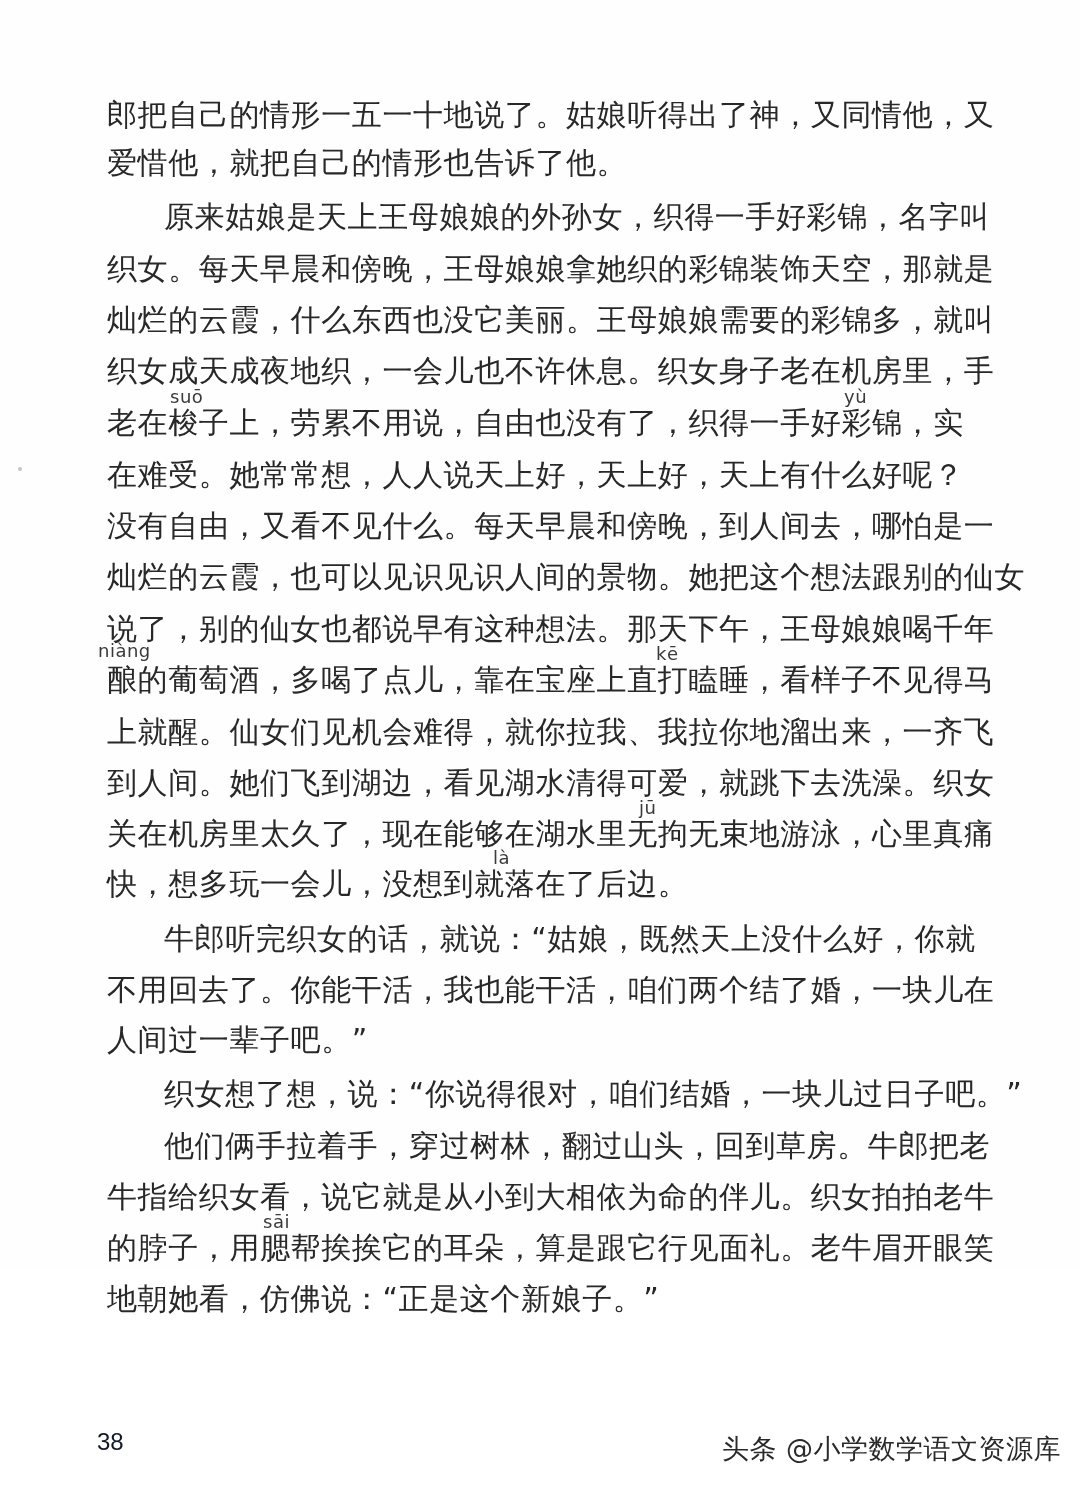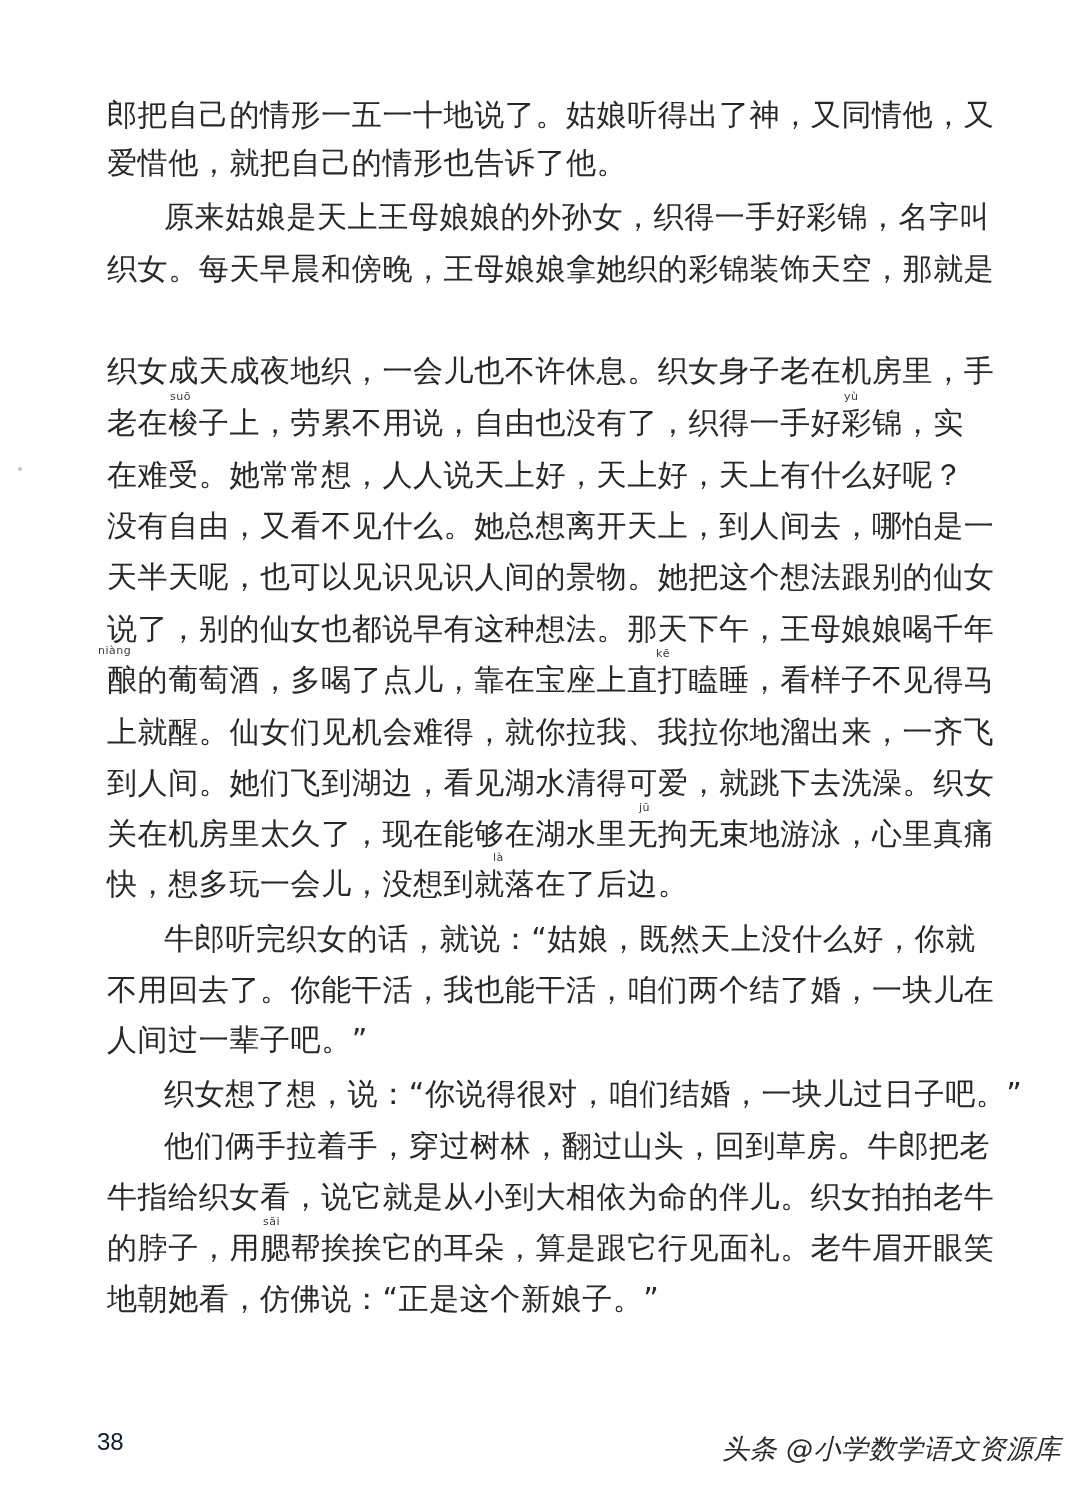--- a/index.html
+++ b/index.html
@@ -29,21 +29,21 @@
       font-size: 30px;
       line-height: 36px;
       height: 36px;
       white-space: nowrap;
       letter-spacing: 0.6px;
       color: #282828;
     }
     .indent { left: 164px; }
     .pinyin {
       position: absolute;
-      font-size: 11px;
+      font-size: 18px;
       line-height: 16px;
       color: #3a3a3a;
       font-family: "DejaVu Sans", sans-serif;
       letter-spacing: 0.5px;
     }
     .page-number {
       position: absolute;
       left: 97px;
       top: 1428px;
       font-size: 24px;
@@ -53,21 +53,20 @@
     }
     .watermark {
       position: absolute;
       left: 722px;
       top: 1433px;
       font-size: 27px;
       line-height: 32px;
       color: #2a2a2a;
       text-shadow: 1px 1px 0 #ffffff, -1px -1px 0 #ffffff, 0 0 2px #ffffff;
       letter-spacing: 0.5px;
-      font-style: italic;
     }
     .speck {
       position: absolute;
       left: 18px;
       top: 467px;
       width: 4px;
       height: 4px;
       border-radius: 2px;
       background: #c4c4c4;
     }
@@ -75,29 +74,30 @@
 </head>
 <body>
 
 <div class="page">
   <div class="speck"></div>
 
   <div class="line" style="top:97px">郎把自己的情形一五一十地说了。姑娘听得出了神，又同情他，又</div>
   <div class="line" style="top:145px">爱惜他，就把自己的情形也告诉了他。</div>
   <div class="line indent" style="top:199px">原来姑娘是天上王母娘娘的外孙女，织得一手好彩锦，名字叫</div>
   <div class="line" style="top:251px">织女。每天早晨和傍晚，王母娘娘拿她织的彩锦装饰天空，那就是</div>
+  <div class="line" style="top:302px">灿烂的云霞，什么东西也没它美丽。王母娘娘需要的彩锦多，就叫</div>
   <div class="line" style="top:353px">织女成天成夜地织，一会儿也不许休息。织女身子老在机房里，手</div>
 
   <span class="pinyin" style="left:170px;top:389px">suō</span>
   <span class="pinyin" style="left:844px;top:389px">yù</span>
   <div class="line" style="top:405px">老在梭子上，劳累不用说，自由也没有了，织得一手好彩锦，实</div>
 
   <div class="line" style="top:457px">在难受。她常常想，人人说天上好，天上好，天上有什么好呢？</div>
-  <div class="line" style="top:508px">没有自由，又看不见什么。她总想离开天上，到人间去，哪怕是一</div>
-  <div class="line" style="top:559px">天半天呢，也可以见识见识人间的景物。她把这个想法跟别的仙女</div>
+  <div class="line" style="top:508px">没有自由，又看不见什么。每天早晨和傍晚，到人间去，哪怕是一</div>
+  <div class="line" style="top:559px">灿烂的云霞，也可以见识见识人间的景物。她把这个想法跟别的仙女</div>
   <div class="line" style="top:611px">说了，别的仙女也都说早有这种想法。那天下午，王母娘娘喝千年</div>
 
   <span class="pinyin" style="left:98px;top:643px">niàng</span>
   <span class="pinyin" style="left:656px;top:646px">kē</span>
   <div class="line" style="top:662px">酿的葡萄酒，多喝了点儿，靠在宝座上直打瞌睡，看样子不见得马</div>
 
   <div class="line" style="top:714px">上就醒。仙女们见机会难得，就你拉我、我拉你地溜出来，一齐飞</div>
   <div class="line" style="top:765px">到人间。她们飞到湖边，看见湖水清得可爱，就跳下去洗澡。织女</div>
 
   <span class="pinyin" style="left:639px;top:800px">jū</span>

